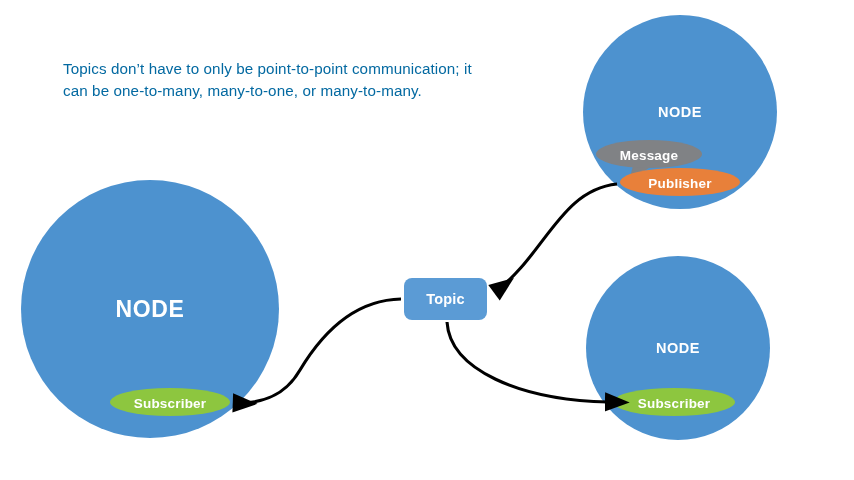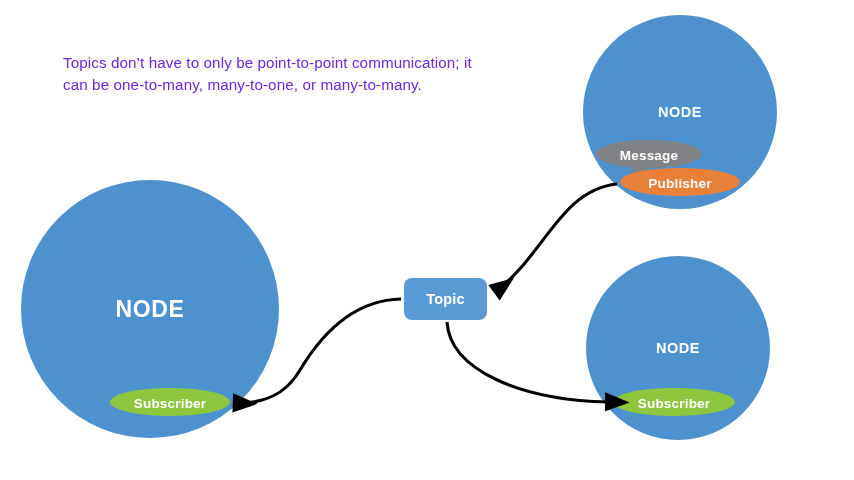--- a/index.html
+++ b/index.html
@@ -21,25 +21,25 @@
   #diagram-svg {
     position: absolute;
     left: 0;
     top: 0;
     width: 854px;
     height: 480px;
   }
   .caption {
     position: absolute;
     left: 63px;
-    top: 52px;
+    top: 58px;
     width: 420px;
     font-size: 15.2px;
     line-height: 1.45;
-    color: #6d28d9;
+    color: #0369a1;
     letter-spacing: 0.1px;
     white-space: pre-line;
   }
   .svg-label {
     font-family: "Liberation Sans", sans-serif;
     font-weight: bold;
     fill: #ffffff;
     text-anchor: middle;
     dominant-baseline: central;
   }

